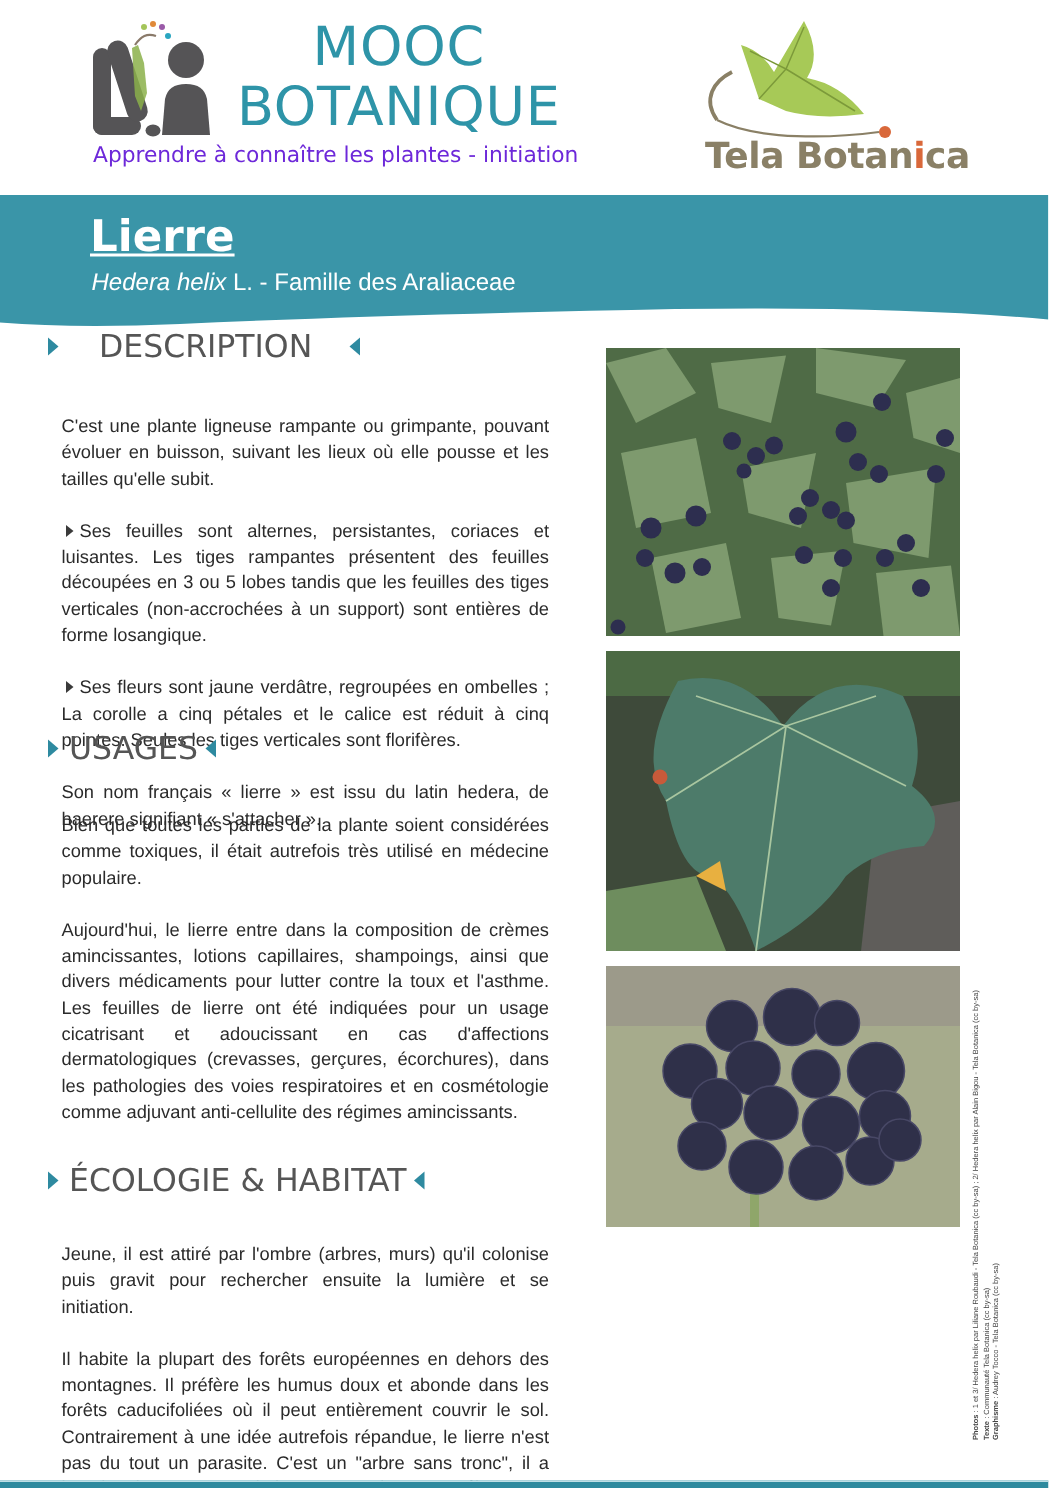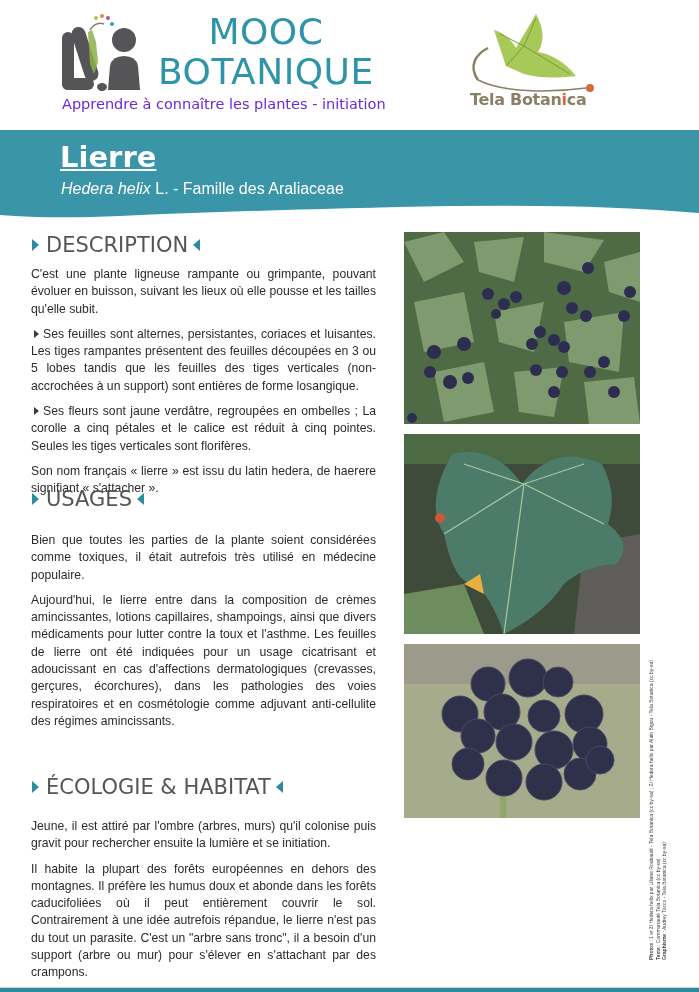--- a/index.html
+++ b/index.html
@@ -4,36 +4,36 @@
 <style>
   * { margin: 0; padding: 0; box-sizing: border-box; }
   html, body { width: 699px; height: 992px; background: #ffffff; overflow: hidden; }
   body { position: relative; font-family: "DejaVu Sans", sans-serif; color: #2b2b2b; }
 
   
   .mooc-logo { position: absolute; left: 58px; top: 8px; width: 340px; height: 112px; }
   .mooc-title { position: absolute; left: 100px; top: 4px; font-family: "DejaVu Sans", sans-serif; color: #2e94a8; font-size: 36px; line-height: 40px; letter-spacing: 0.5px; text-align: center; }
   .mooc-subtitle { position: absolute; left: 4px; top: 88px; font-size: 14.5px; color: #6d28d9; white-space: nowrap; }
   .tela-logo { position: absolute; left: 466px; top: 8px; width: 150px; height: 110px; }
-  .tela-name { position: absolute; left: 4px; top: 82px; font-family: "DejaVu Sans", sans-serif; font-size: 16px; color: #8a8066; font-weight: bold; white-space: nowrap; letter-spacing: -0.3px; text-align: right; }
+  .tela-name { position: absolute; left: 4px; top: 82px; font-family: "DejaVu Sans", sans-serif; font-size: 24px; color: #8a8066; font-weight: bold; white-space: nowrap; letter-spacing: -0.3px; text-align: right; }
   .tela-name .i { color: #d9683a; }
 
   
   .banner { position: absolute; left: 0; top: 130px; width: 699px; height: 90px; }
   .banner-title { position: absolute; left: 60px; top: 140px; font-family: "DejaVu Sans", sans-serif; font-weight: bold; font-size: 29px; color: #ffffff; text-decoration: underline; }
   .banner-sub { position: absolute; left: 61px; top: 180px; font-family: "Liberation Sans", sans-serif; font-size: 16px; color: #ffffff; white-space: nowrap; }
   .banner-sub em { font-style: italic; }
 
   
   .section-head { position: absolute; left: 32px; font-family: "DejaVu Sans", sans-serif; font-size: 21px; color: #555555; display: flex; align-items: center; white-space: nowrap; }
   .tri-r { width: 0; height: 0; border-top: 6px solid transparent; border-bottom: 6px solid transparent; border-left: 7px solid #2e8aa0; margin-right: 7px; }
   .tri-l { width: 0; height: 0; border-top: 6px solid transparent; border-bottom: 6px solid transparent; border-right: 7px solid #2e8aa0; margin-left: 5px; }
 
   .text-block { position: absolute; left: 23px; width: 361px; font-family: "Liberation Sans", sans-serif; font-size: 12.2px; line-height: 17.3px; color: #2b2b2b; text-align: justify; }
-  .text-block p { margin: 8px; }
+  .text-block p { margin: 18px; }
   .bullet { display: inline-block; width: 0; height: 0; border-top: 4px solid transparent; border-bottom: 4px solid transparent; border-left: 5px solid #3a3a3a; margin: 0 4px 0 3px; vertical-align: 0px; }
 
   
   .photo { position: absolute; left: 404px; width: 236px; overflow: hidden; }
   .photo svg { display: block; }
 
   .credits { position: absolute; left: 648px; top: 960px; transform-origin: 0 0; transform: rotate(-90deg); font-family: "Liberation Sans", sans-serif; font-size: 5px; line-height: 6.5px; color: #444444; white-space: nowrap; }
   .credits b { font-weight: bold; }
 
   .footer-bar { position: absolute; left: 0; top: 987px; width: 699px; height: 5px; background: #2e8a9e; border-top: 1px solid #bfdfe5; }
@@ -79,21 +79,21 @@
   </svg>
   <div class="tela-name"><span>Tela Botan</span><span class="i">i</span><span>ca</span></div>
 </div>
 
 <svg class="banner" viewBox="0 0 699 90" preserveAspectRatio="none">
   <path d="M0 0 H699 V83 Q600 74 450 76 Q250 80 120 86 Q50 89 0 85 Z" fill="#3a95a8"></path>
 </svg>
 <div class="banner-title">Lierre</div>
 <div class="banner-sub"><em>Hedera helix</em><span> L. - Famille des Araliaceae</span></div>
 
-<div class="section-head" style="top:233px;">
+<div class="section-head" style="top:219px;gap:20px;">
   <span class="tri-r"></span>
   <span>DESCRIPTION</span>
   <span class="tri-l"></span>
 </div>
 <div class="text-block" style="top:258px;">
   <p>C'est une plante ligneuse rampante ou grimpante, pouvant évoluer en buisson, suivant les lieux où elle pousse et les tailles qu'elle subit.</p>
   <p><span class="bullet"></span><span>Ses feuilles sont alternes, persistantes, coriaces et luisantes. Les tiges rampantes présentent des feuilles découpées en 3 ou 5 lobes tandis que les feuilles des tiges verticales (non-accrochées à un support) sont entières de forme losangique.</span></p>
   <p><span class="bullet"></span><span>Ses fleurs sont jaune verdâtre, regroupées en ombelles ; La corolle a cinq pétales et le calice est réduit à cinq pointes. Seules les tiges verticales sont florifères.</span></p>
   <p>Son nom français « lierre » est issu du latin hedera, de haerere signifiant « s'attacher ».</p>
 </div>

